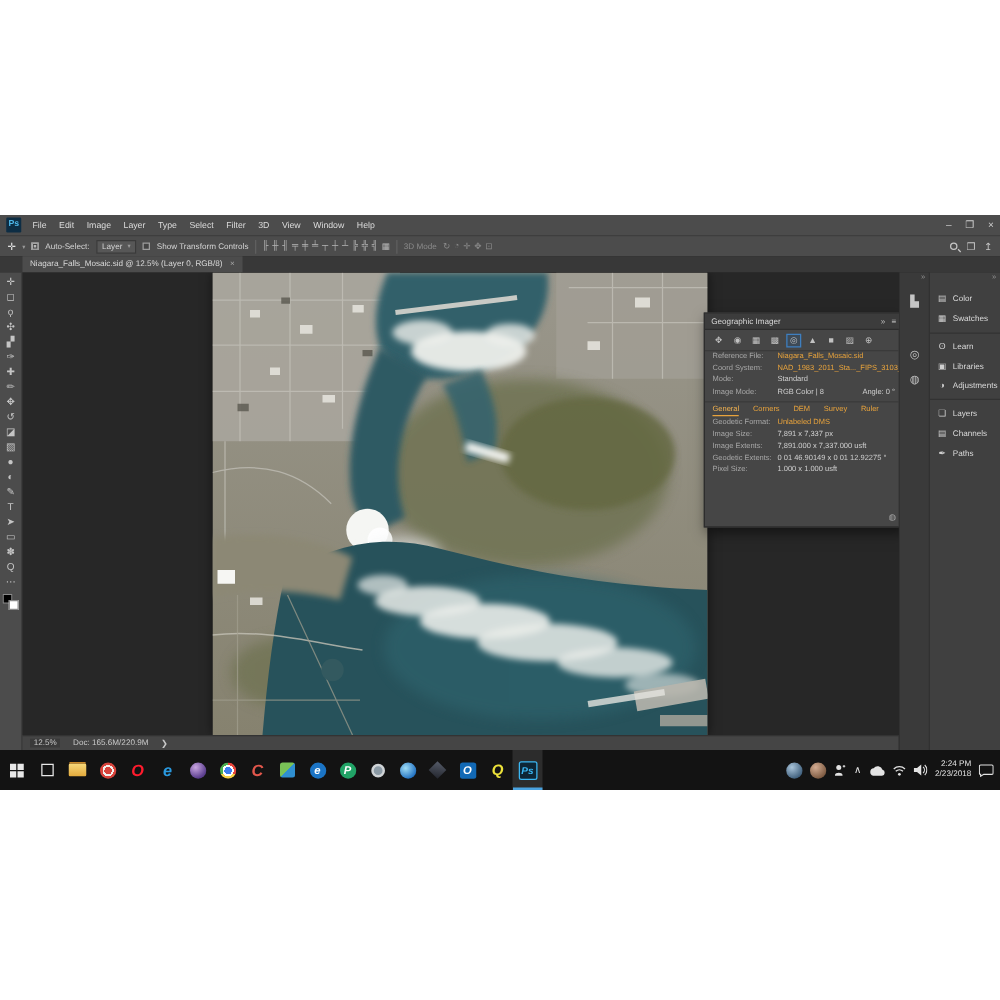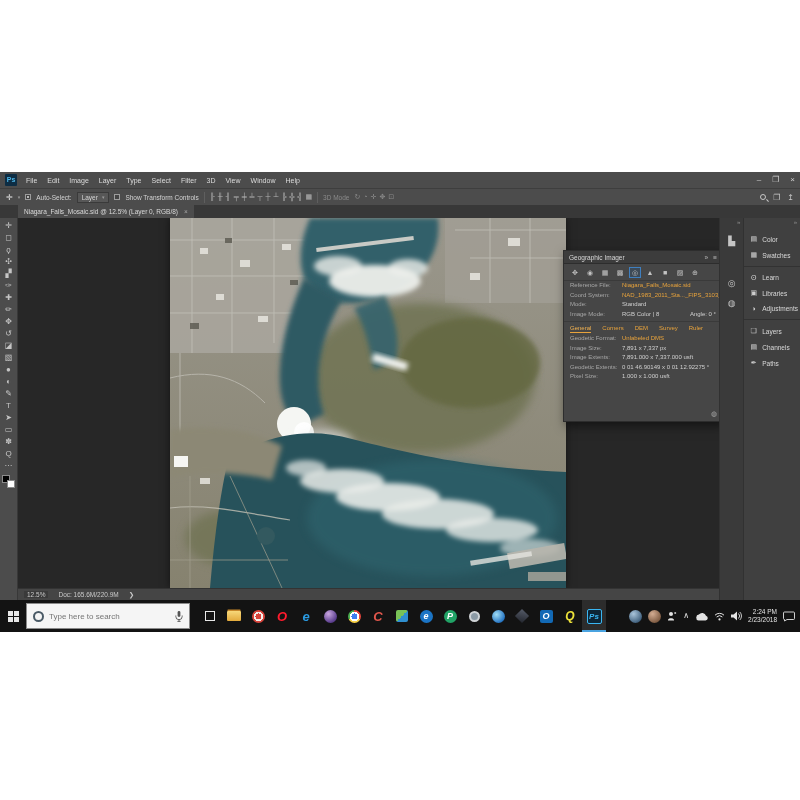--- a/index.html
+++ b/index.html
@@ -419,31 +419,20 @@
           <span>Paths</span>
         </div>
       </div>
     </div>
   </div>
 
   <div class="taskbar">
     <div class="start">
           <span class="winlogo"></span>
         </div>
-    <div class="searchbox">
-      <span class="cortana"></span>
-      <input class="searchinput" placeholder="Type here to search" style="">
-      <span class="ticon">
-        <svg width="8" height="11" viewBox="0 0 8 11">
-              <rect x="2.6" y="0" width="2.8" height="6" rx="1.4" fill="#555"></rect>
-              <path d="M0.8 4.5v1a3.2 3.2 0 0 0 6.4 0v-1" fill="none" stroke="#555" stroke-width="0.9"></path>
-              <path d="M4 8.7v1.6M2.4 10.4h3.2" stroke="#555" stroke-width="0.9"></path>
-            </svg>
-      </span>
-    </div>
     <div class="apps">
       <span class="app">
             <i class="glyph" style="width:10px;height:10px;border:1px solid #e8e8e8;"></i>
           </span>
       <span class="app">
             <i class="glyph" style="width:14px;height:10px;background:linear-gradient(#f7d87a,#e3aa3c);border-radius:1px;box-shadow:0 -2px 0 -0.5px #c8882a;"></i>
           </span>
       <span class="app">
             <i class="glyph" style="width:13px;height:13px;border-radius:50%;background:radial-gradient(circle,#d8443c 0 3px,#f3f1ee 3px 4.5px,#d8443c 4.5px);"></i>
           </span>

